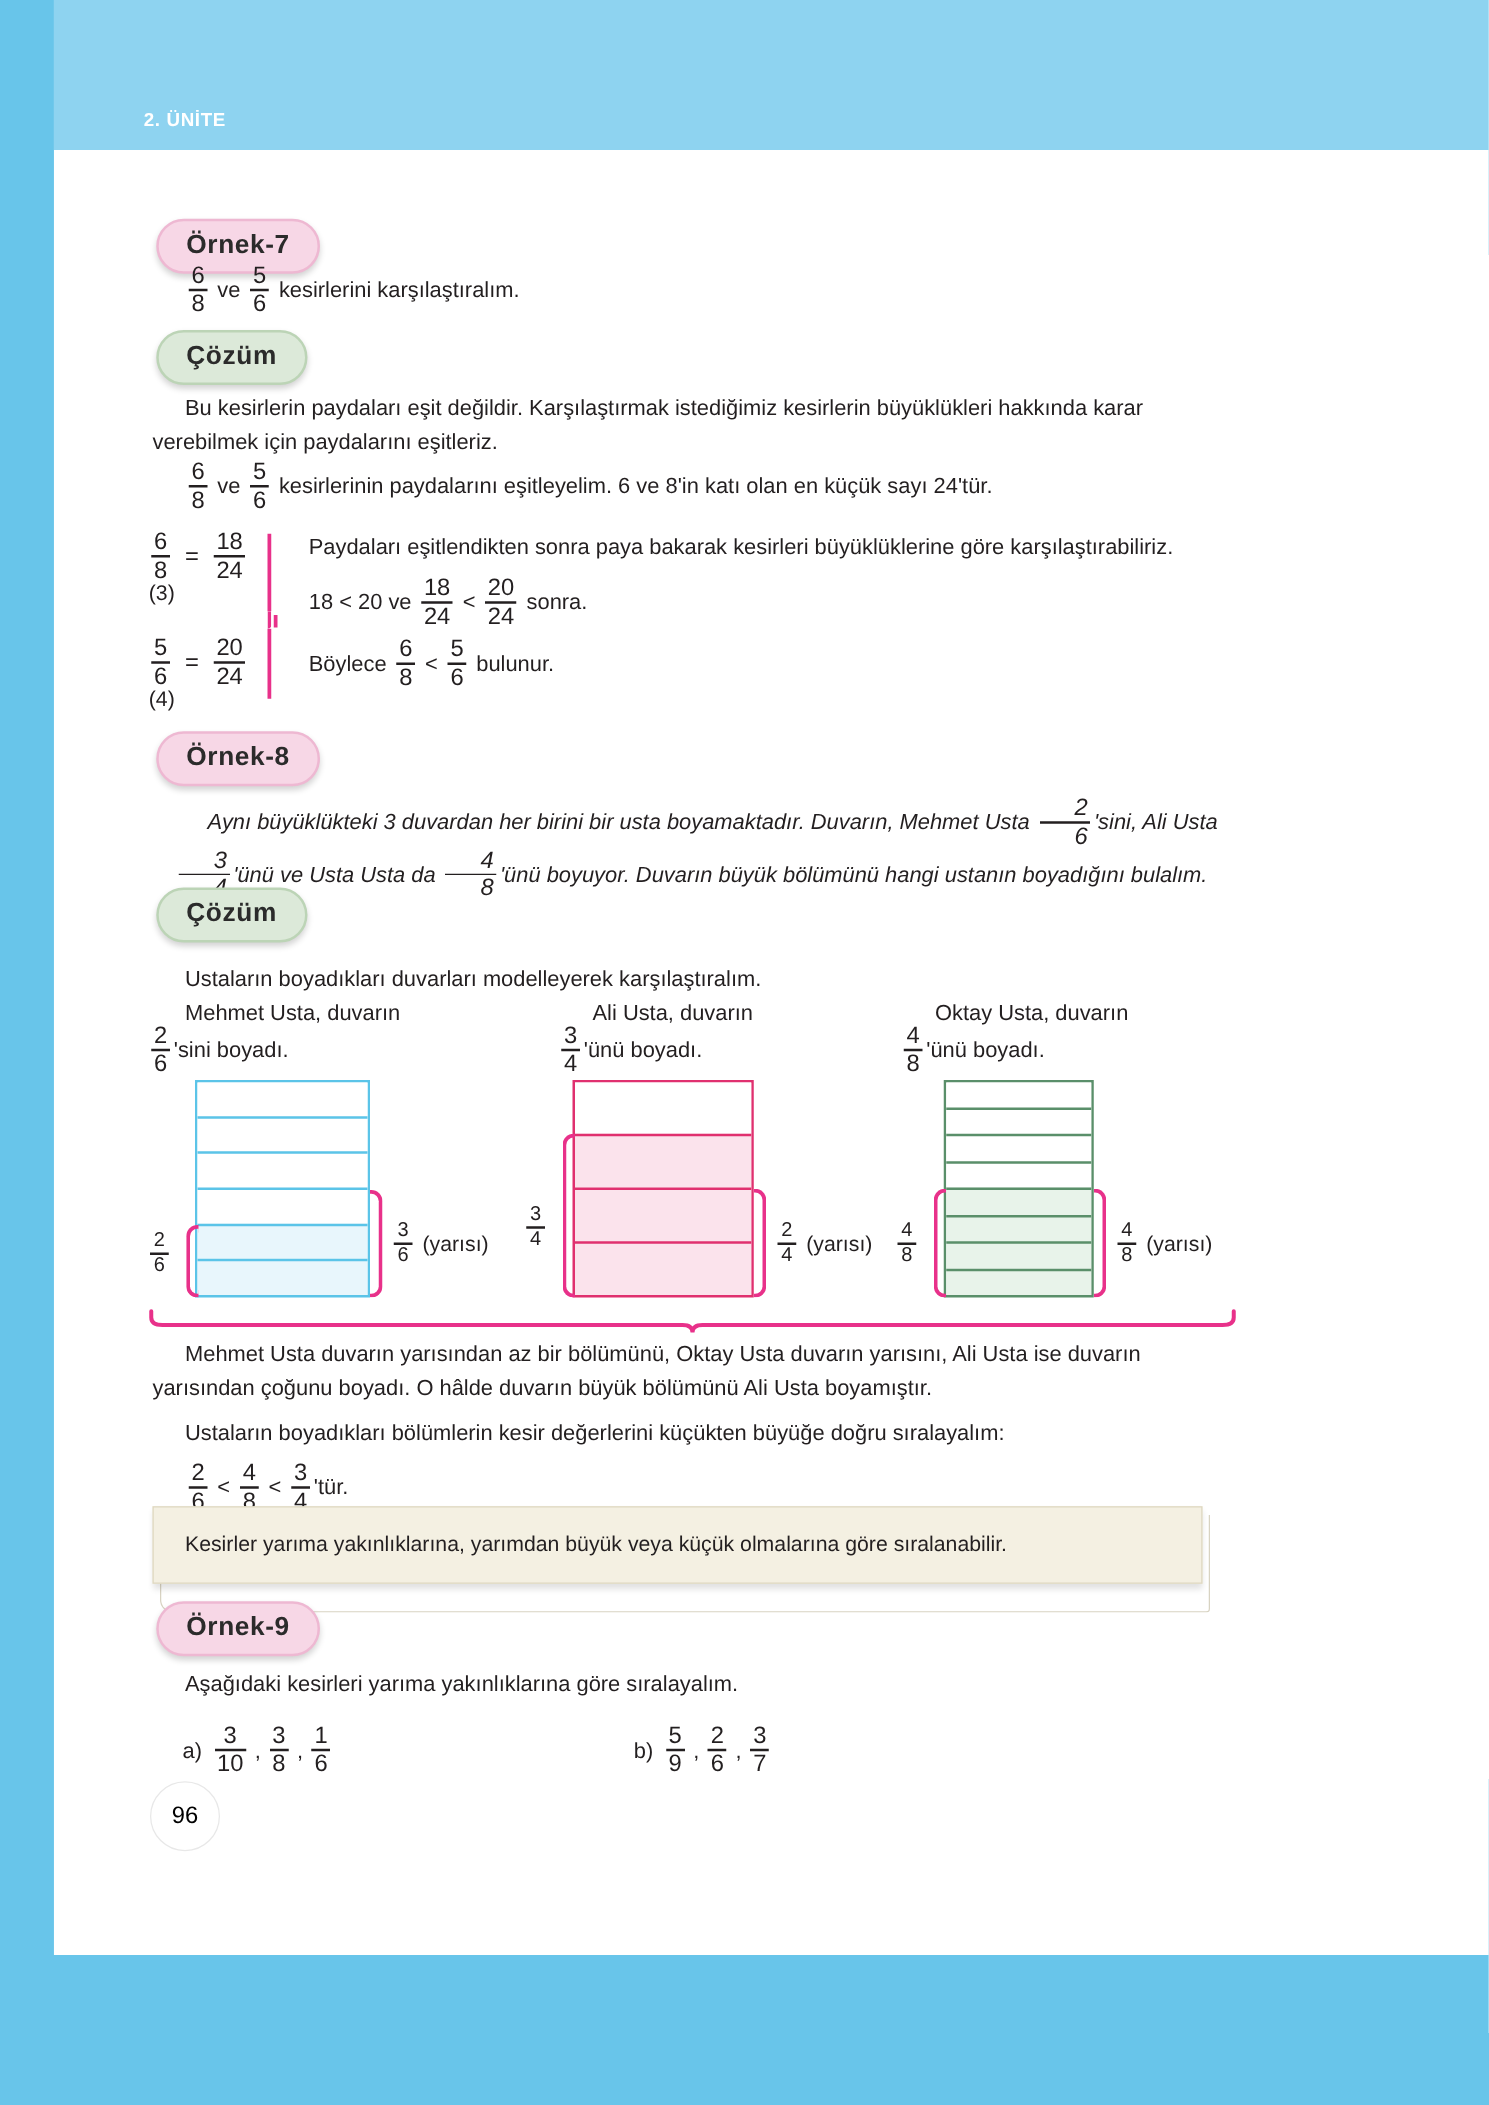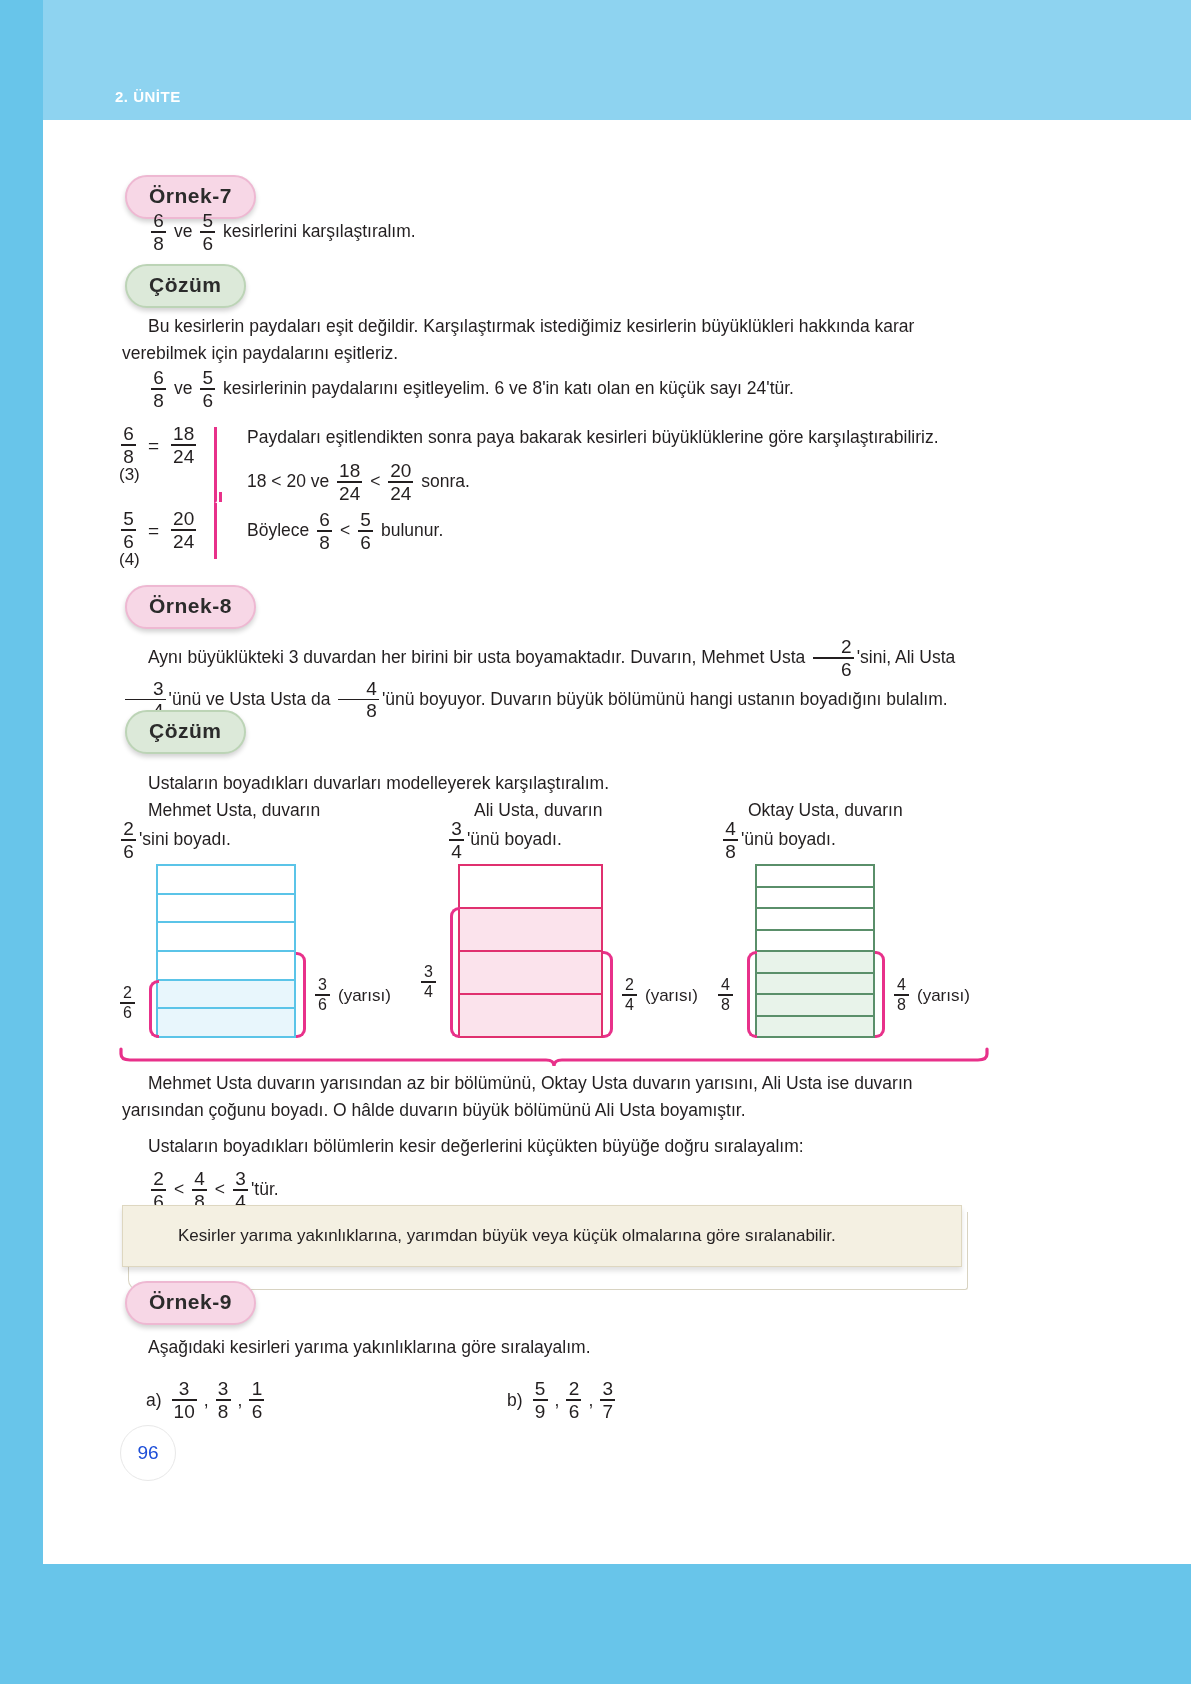--- a/index.html
+++ b/index.html
@@ -29,21 +29,21 @@
   .unit-label {
     position:absolute; left:115px; top:88px;
     font-size:15px; font-weight:bold; color:#ffffff;
     letter-spacing:0.5px;
   }
   .page-num-badge {
     position:absolute; left:120px; top:1425px;
     width:56px; height:56px; border-radius:50%;
     background:#ffffff;
     display:flex; align-items:center; justify-content:center;
-    font-size:19px; color:#1d4ed8; font-weight:normal;
+    font-size:19px; color:#000000; font-weight:normal;
     border:1px solid #e8e8e8;
   }
   .bottom-band {
     position:absolute; left:0; right:0; bottom:0; height:120px;
     background:#68c5ea;
   }
   .left-band {
     position:absolute; left:0; top:0; bottom:0; width:43px;
     background:#68c5ea;
   }
@@ -258,21 +258,21 @@
     <span class="frac big">
       <span class="n">5</span>
       <span class="bar"></span>
       <span class="d">6</span>
     </span>
     <span>bulunur.</span>
   </div>
 
   <div class="pill pill-ornek" style="left:125px; top:585px;">Örnek-8</div>
 
-  <div class="para ind" style="left:122px; top:638px; width:868px; line-height:1.85;">
+  <div class="para ind" style="left:140px; top:638px; width:868px; line-height:1.85;font-style:italic;">
     <span>Aynı büyüklükteki 3 duvardan her birini bir usta boyamaktadır. Duvarın, Mehmet Usta</span>
     <span class="frac big">
       <span class="n">2</span>
       <span class="bar"></span>
       <span class="d">6</span>
     </span><span>'sini, Ali Usta</span>
     <span class="frac big">
       <span class="n">3</span>
       <span class="bar"></span>
       <span class="d">4</span>
@@ -422,21 +422,21 @@
     <span>&lt;</span>
     <span class="frac big">
       <span class="n">3</span>
       <span class="bar"></span>
       <span class="d">4</span>
     </span><span>'tür.</span>
   </div>
 
   <div class="note-page-edge" style="left:128px; top:1212px; width:840px; height:78px; border-radius:0 0 3px 10px;"></div>
   <div class="note-box" style="left:122px; top:1205px; width:840px; height:62px;"></div>
-  <div class="note-text" style="left:148px; top:1226px; width:800px;margin-left:30px;">Kesirler yarıma yakınlıklarına, yarımdan büyük veya küçük olmalarına göre sıralanabilir.</div>
+  <div class="note-text" style="left:148px; top:1226px; width:800px;">Kesirler yarıma yakınlıklarına, yarımdan büyük veya küçük olmalarına göre sıralanabilir.</div>
 
   <div class="pill pill-ornek" style="left:125px; top:1281px;">Örnek-9</div>
 
   <div class="para ind" style="left:122px; top:1334px; width:868px;">Aşağıdaki kesirleri yarıma yakınlıklarına göre sıralayalım.</div>
 
   <div class="exq" style="left:146px; top:1380px;">
     <span class="lbl">a)</span>
     <span class="frac big">
       <span class="n">3</span>
       <span class="bar"></span>

